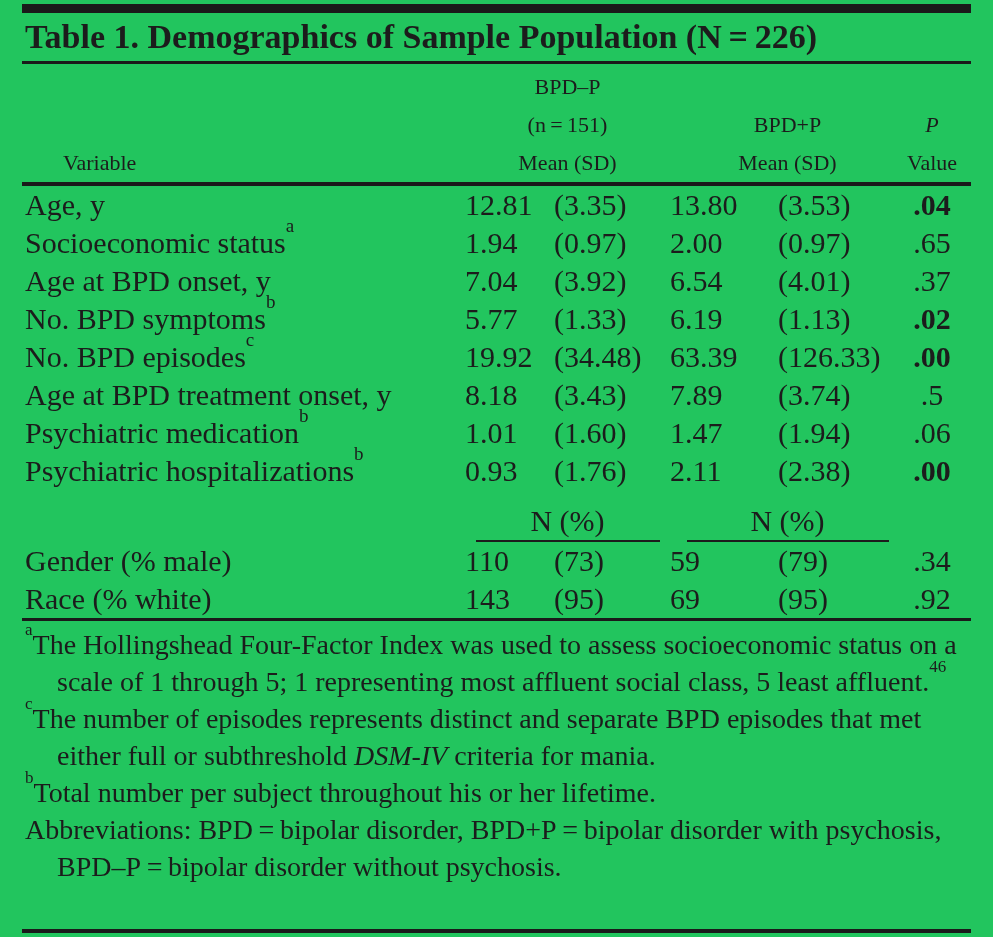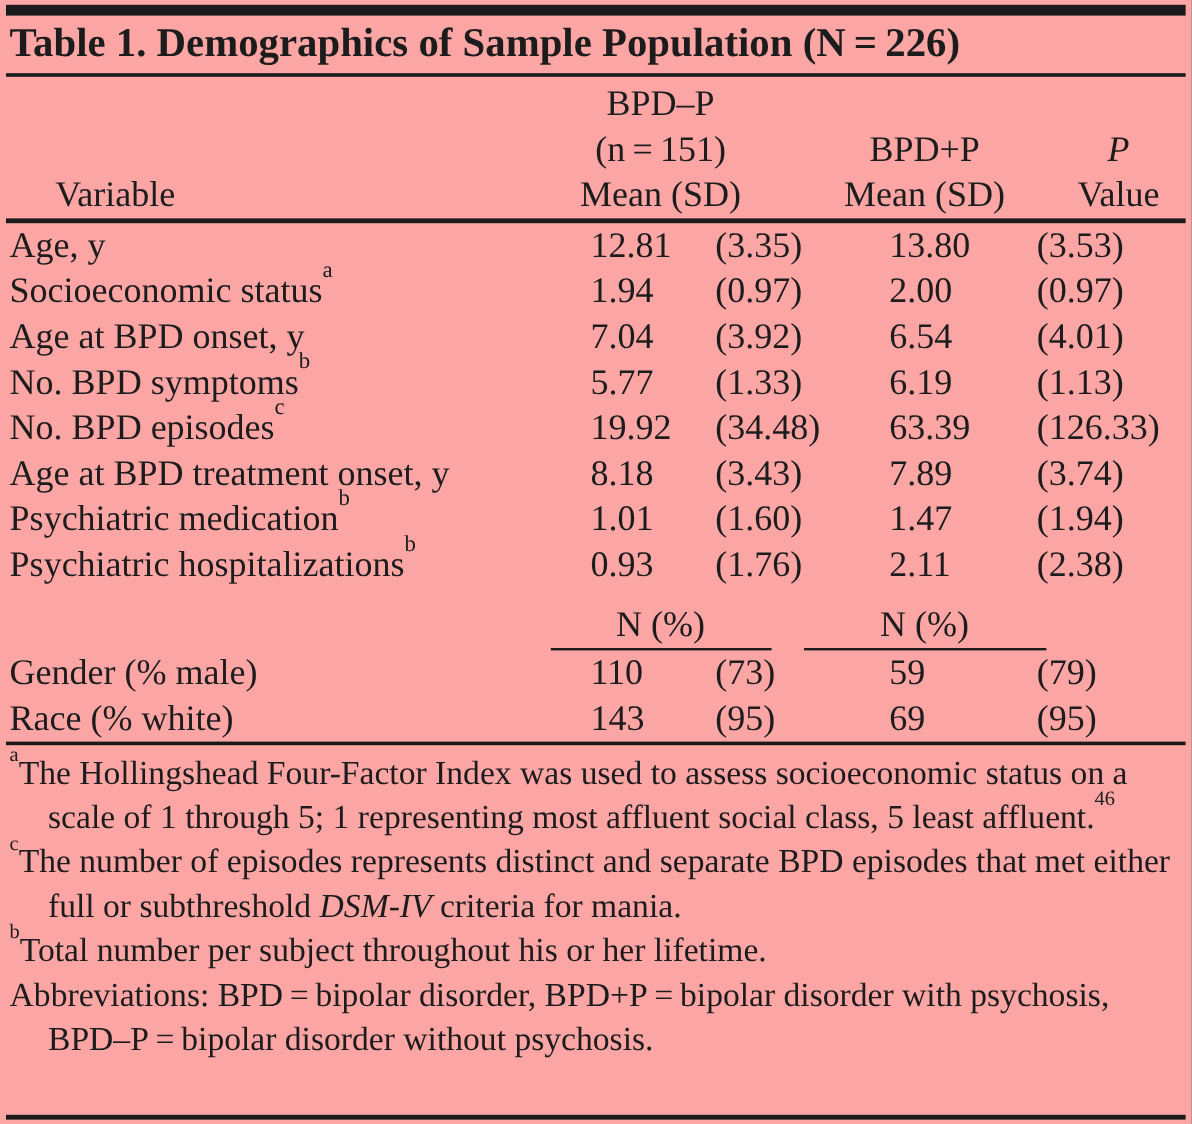--- a/index.html
+++ b/index.html
@@ -1,46 +1,46 @@
 <!DOCTYPE html>
 <html><head>
 <meta charset="utf-8">
 <style>
   html,body{margin:0;padding:0;background:#888;}
   .page{
-    width:993px;height:937px;background:#fca5a5;
+    width:993px;height:937px;background:#22c55e;
     font-family:"Liberation Serif", serif;color:#1c1c1c;
-    box-sizing:border-box;padding:0 5px;overflow:hidden;
+    box-sizing:border-box;padding:0 22px;overflow:hidden;
     display:flex;flex-direction:column;
   }
   .rule{background:#1a1a1a;flex-shrink:0;}
   .rule-top{height:9px;margin-top:4px;}
   .rule-thin{height:3px;}
   .rule-med{height:4px;}
   .title{
     font-size:34px;font-weight:bold;line-height:48px;
     padding-left:3px;white-space:nowrap;flex-shrink:0;
   }
   .grid{
     display:grid;grid-template-columns:443px 205px 235px 1fr;
     flex-shrink:0;
   }
   .header{padding-top:4px;}
   .hcell{
     display:flex;flex-direction:column;justify-content:flex-end;
-    font-size:30px;line-height:38px;text-align:center;
+    font-size:22px;line-height:38px;text-align:center;
   }
   .hcell.h-var{text-align:left;padding-left:3px;margin-left:38px;}
   .hcell.h-p{padding-right:12px;}
   .it{font-style:italic;}
-  .row{font-size:30px;line-height:38px;white-space:nowrap;gap:44px;}
+  .row{font-size:30px;line-height:38px;white-space:nowrap;}
   .c-var{padding-left:3px;}
   .mean{display:inline-block;width:78px;text-align:left;}
   .g2 .mean{width:97px;}
-  .sd{display:inline-block;margin-left:26px;}
+  .sd{display:inline-block;margin-left:11px;}
   .c-p{text-align:center;padding-right:12px;}
   .bold{font-weight:bold;}
   sup.vsup{font-size:19px;line-height:0;position:relative;top:-10px;}
   .n-header{height:52px;align-items:end;font-size:30px;line-height:34px;}
   .nhead{display:inline-block;border-bottom:2px solid #1c1c1c;text-align:center;padding-bottom:2px;}
   .nh1 .nhead{width:184px;}
   .nh2 .nhead{width:202px;}
   .nh-cell{text-align:center;}
   .footnotes{font-size:28px;line-height:37px;padding:5px 3px 0 3px;}
   .fn{padding-left:32px;text-indent:-32px;}

